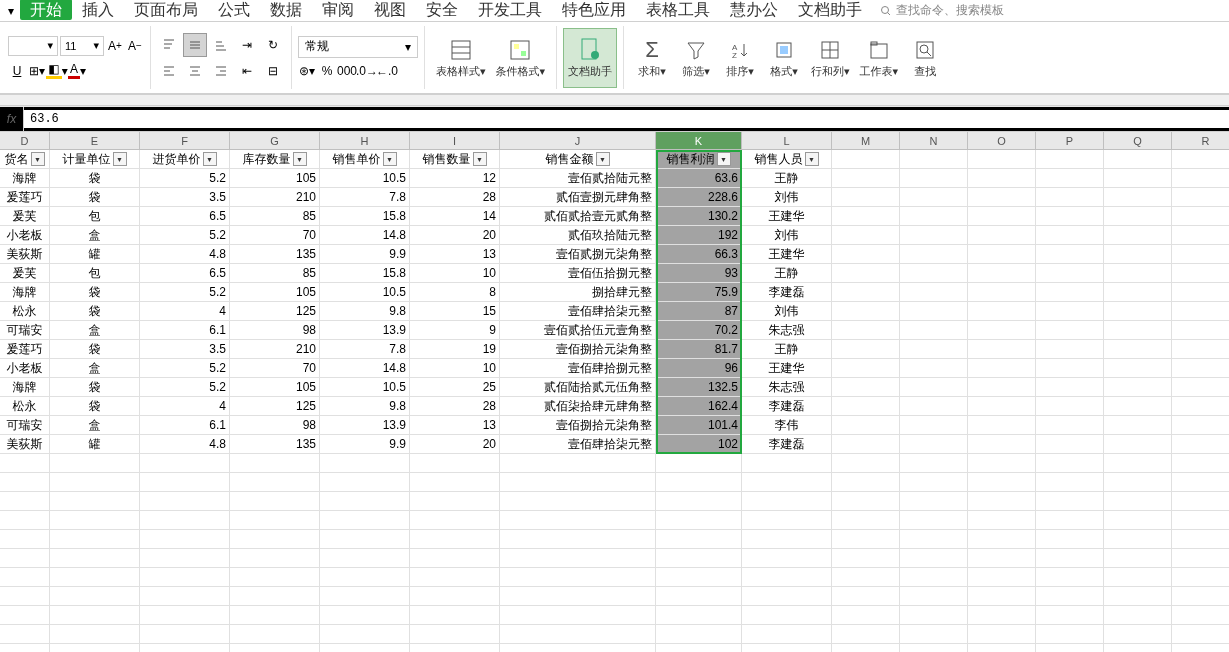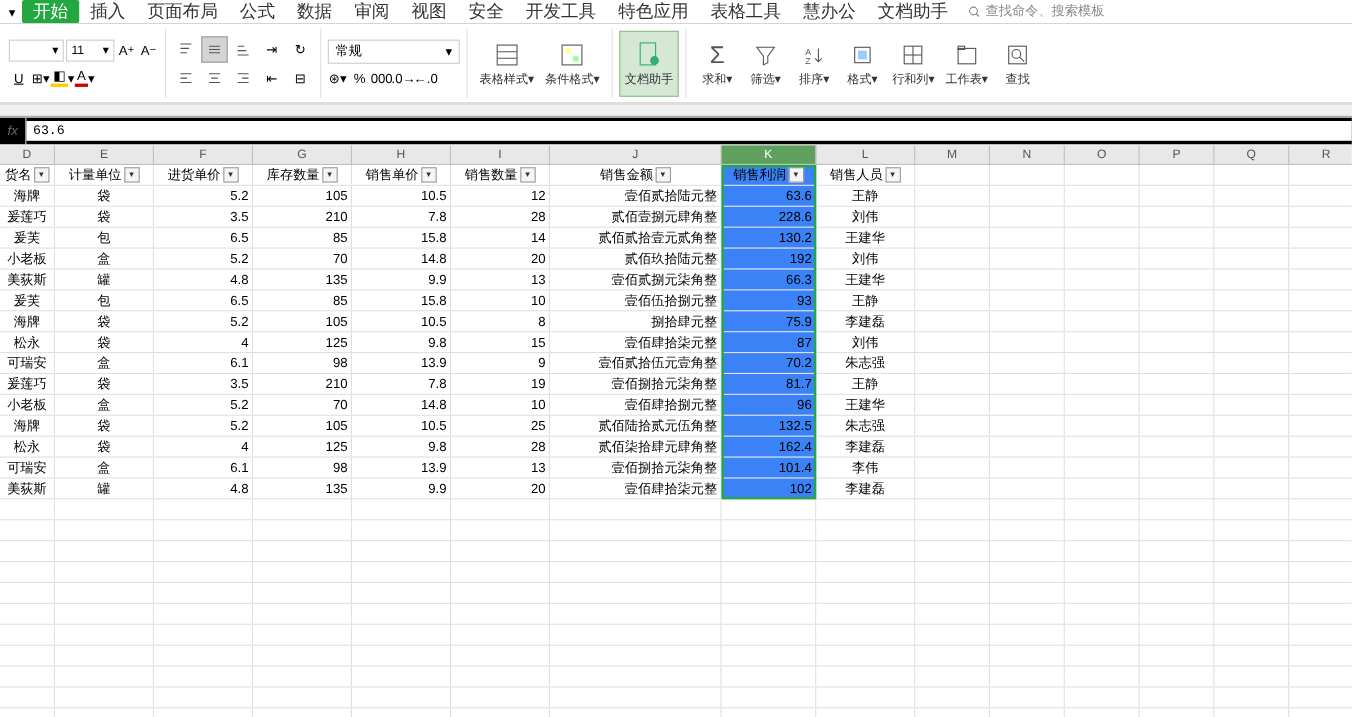--- a/index.html
+++ b/index.html
@@ -227,21 +227,21 @@
       font-size: 12px;
       overflow: hidden;
       white-space: nowrap;
       display: flex;
       align-items: center;
       flex-shrink: 0;
     }
     .cell.r { justify-content: flex-end; }
     .cell.l { justify-content: center; }
     .cell.sel-col {
-      background: #3b82f6;
+      background: #a3a3a3;
     }
     .filter-header {
       display: flex;
       align-items: center;
       justify-content: space-between;
     }
     .filter-arrow {
       width: 14px;
       height: 14px;
       border: 1px solid #999;

